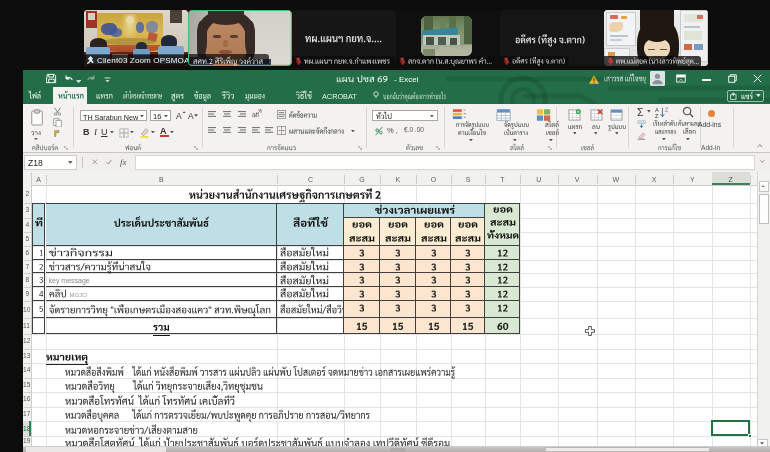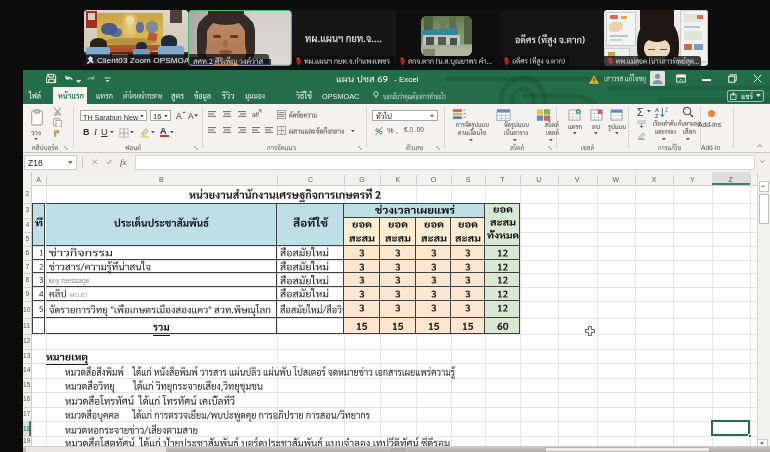--- a/index.html
+++ b/index.html
@@ -478,21 +478,21 @@
         <g transform="translate(0,8.6) scale(0.03200)" fill="#f0f6f2">
           <use href="#mcx"></use>
           <use href="#mcy" x="130"></use>
           <use href="#mc0" x="130"></use>
           <use href="#mcw" x="269"></use>
           <use href="#mc1" x="269"></use>
           <use href="#mc2" x="367"></use>
           <use href="#mch" x="522"></use>
         </g>
       </svg></div>
-    <div class="lat" style="left:322px;top:91.5px;font-size:7.3px;color:#e9f2ec">OPSMOAC</div>
+    <div class="lat" style="left:322px;top:91.5px;font-size:7.3px;color:#e9f2ec">ACROBAT</div>
     <svg class="abs" style="left:372px;top:91px" width="8" height="9" viewBox="0 0 10 12">
       <circle cx="5" cy="4" r="3" fill="none" stroke="#d8e8de" stroke-width="1.2"></circle>
       <path d="M3.8 7 h2.4 M4.2 9 h1.6" stroke="#d8e8de"></path>
     </svg>
     <div style="position:absolute;left:383.0px;top:90.5px;line-height:0;transform:scale(0.704,1);transform-origin:0 0"><svg width="90" height="10.6" xmlns="http://www.w3.org/2000/svg" style="overflow:visible">
         <g transform="translate(0,8.1) scale(0.03040)" fill="#dceae2">
           <use href="#rbc"></use>
           <use href="#rbs" x="161"></use>
           <use href="#r5" x="308"></use>
           <use href="#rc3" x="452"></use>

